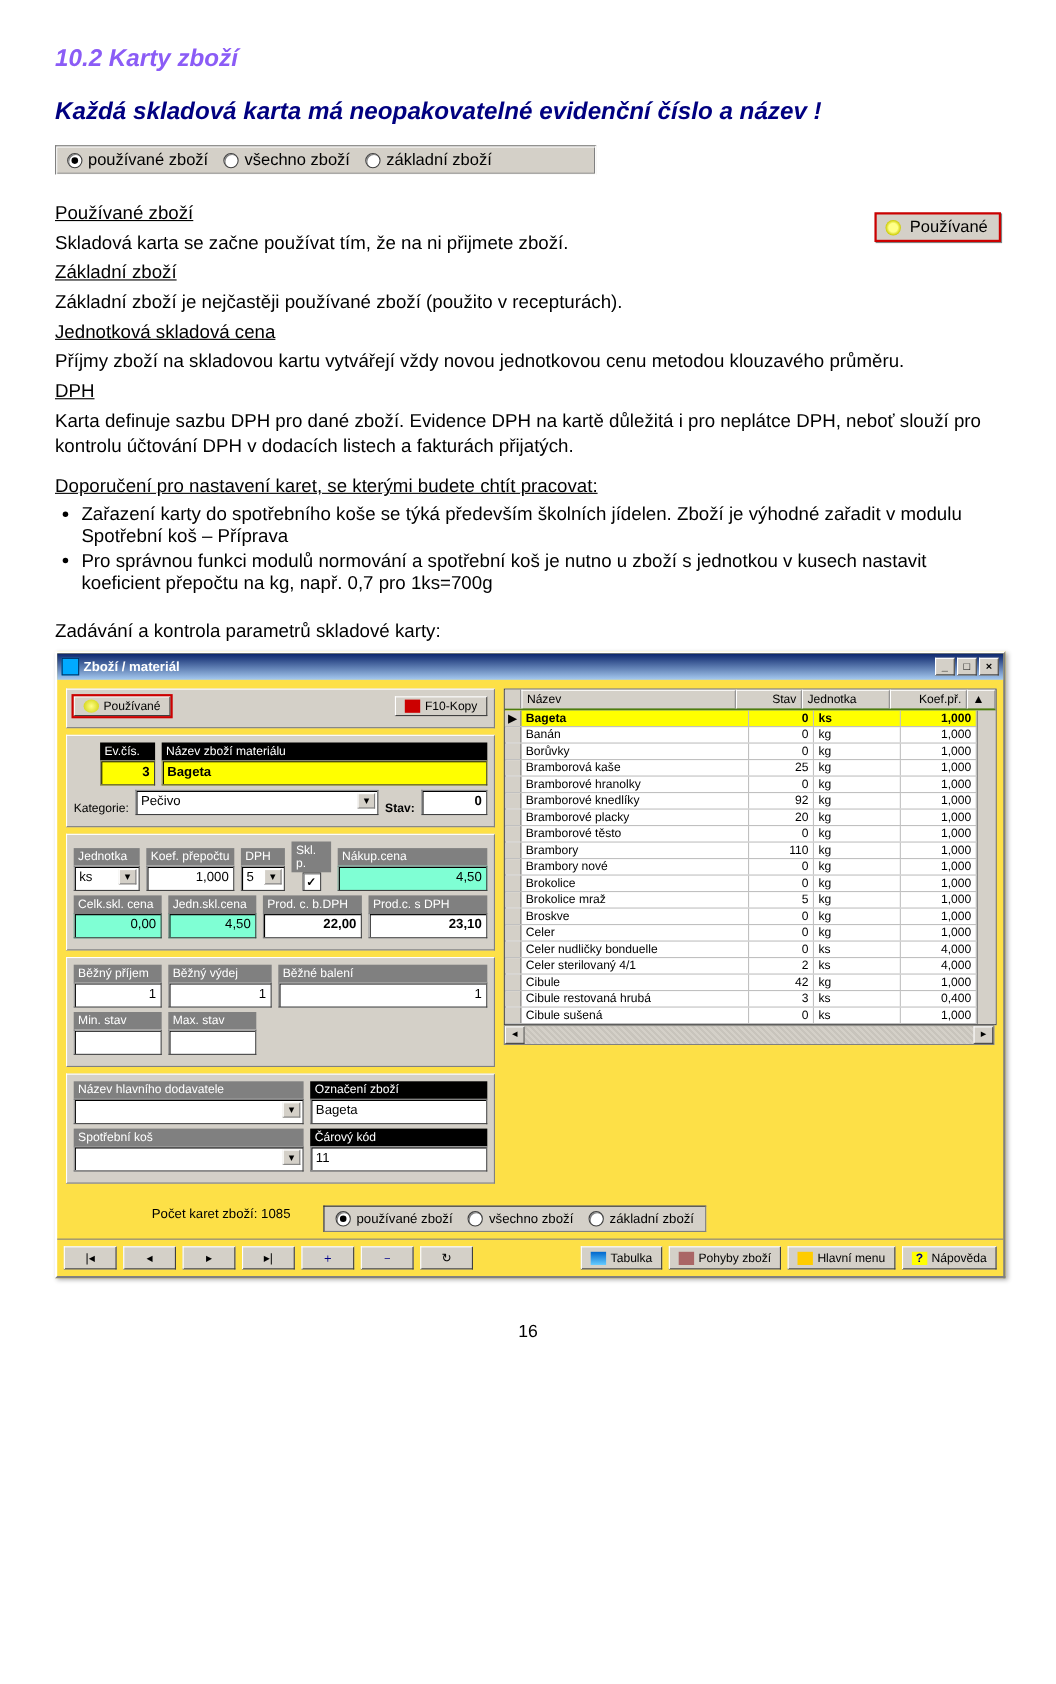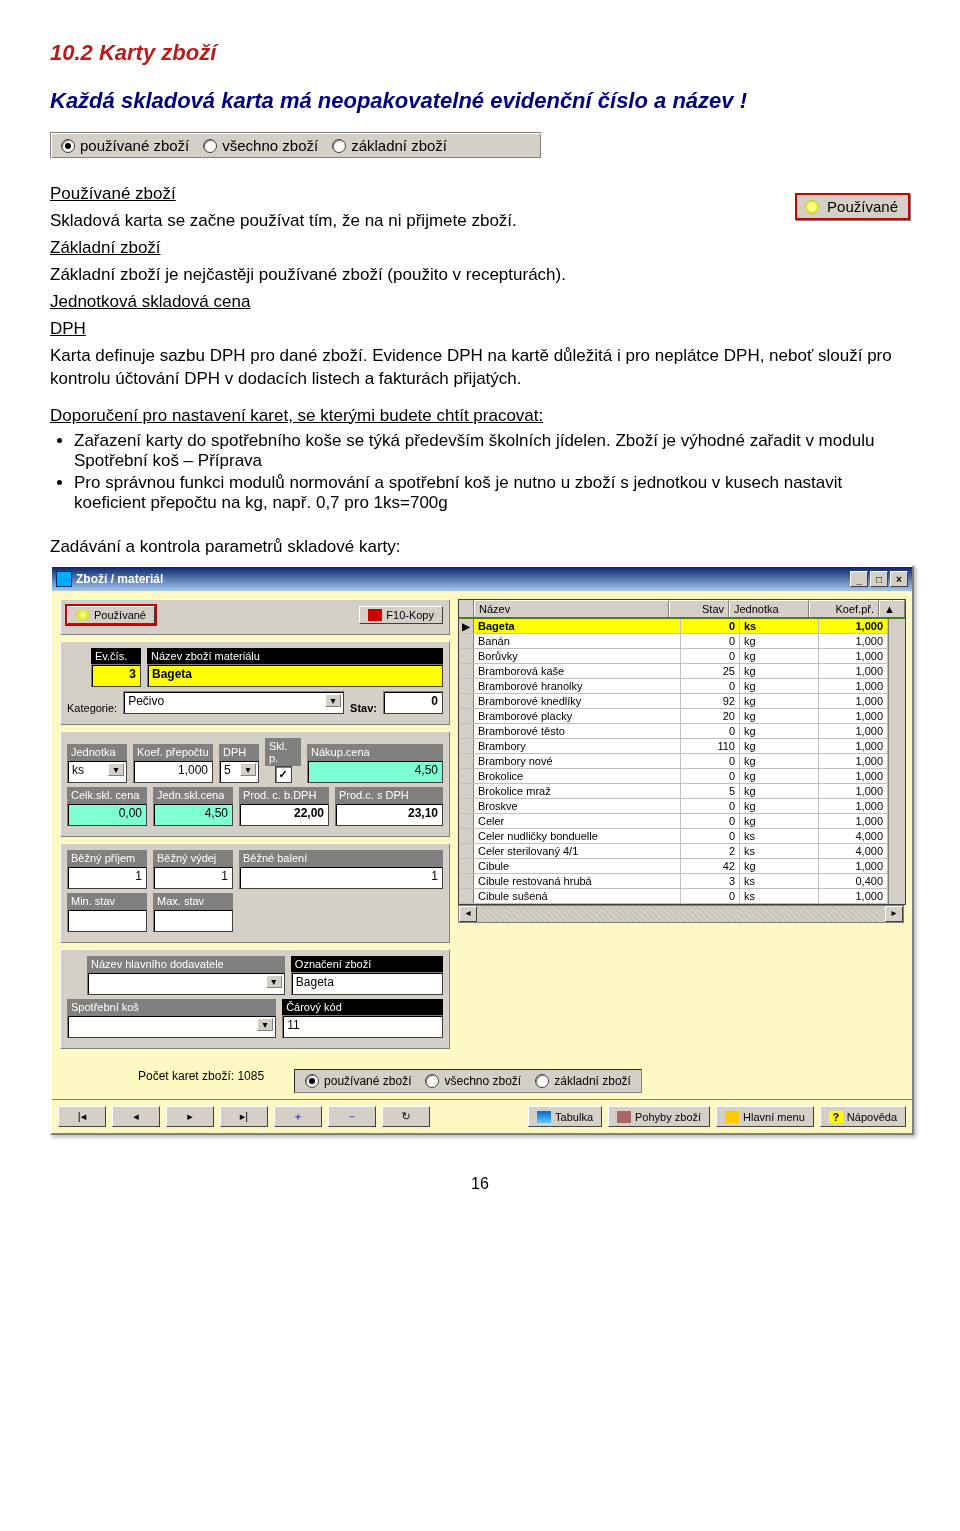--- a/index.html
+++ b/index.html
@@ -9,21 +9,21 @@
     background:#fff;
     margin:0;
     padding:40px 50px;
     width:960px;
     box-sizing:border-box;
   }
   h2.sec-title{
     font-size:22px;
     font-weight:bold;
     font-style:italic;
-    color:#b91c1c;
+    color:#8b5cf6;
     margin:0 0 22px 0;
   }
   .intro-line{
     font-size:22px;
     font-style:italic;
     font-weight:bold;
     color:#000080;
     margin-bottom:18px;
   }
   .filter-bar{
@@ -74,21 +74,21 @@
   .para{margin:0 0 4px 0;line-height:1.35;}
   .para u{text-decoration:underline;}
   ul.bullets{margin:1px 0 18px 24px;padding:0;}
   ul.bullets li{margin-bottom:2px;}
   .sub-label{margin:24px 0 8px 0;font-size:17px;}
   .page-num{text-align:center;margin-top:40px;font-size:16px;}
 
   
   .win{
     width:860px;
-    background:#fef9c3;
+    background:#fde047;
     border:2px solid #808080;
     border-top-color:#fff;border-left-color:#fff;
     box-shadow:2px 2px 4px rgba(0,0,0,.3);
     font-size:12px;
   }
   .titlebar{
     display:flex;align-items:center;justify-content:space-between;
     background:linear-gradient(#0a246a,#a6caf0);
     color:#fff;padding:2px 4px;height:20px;
   }
@@ -180,20 +180,21 @@
 </div>
 
 <div style="position:relative;">
   <div class="side-btn">Používané</div>
 
   <p class="para"><u>Používané zboží</u></p>
   <p class="para">Skladová karta se začne používat tím, že na ni přijmete zboží.</p>
   <p class="para"><u>Základní zboží</u></p>
   <p class="para">Základní zboží je nejčastěji používané zboží (použito v recepturách).</p>
   <p class="para"><u>Jednotková skladová cena</u></p>
+  <p class="para">Příjmy zboží na skladovou kartu vytvářejí vždy novou jednotkovou cenu metodou klouzavého průměru.</p>
   <p class="para"><u>DPH</u></p>
   <p class="para">Karta definuje sazbu DPH pro dané zboží. Evidence DPH na kartě důležitá i pro neplátce DPH, neboť slouží pro kontrolu účtování DPH v dodacích listech a fakturách přijatých.</p>
 
   <p class="para" style="margin-top:14px;"><u>Doporučení pro nastavení karet, se kterými budete chtít pracovat:</u></p>
   <ul class="bullets">
     <li>Zařazení karty do spotřebního koše se týká především školních jídelen. Zboží je výhodné zařadit v modulu Spotřební koš – Příprava</li>
     <li>Pro správnou funkci modulů normování a spotřební koš je nutno u zboží s jednotkou v kusech nastavit koeficient přepočtu na kg, např. 0,7 pro 1ks=700g</li>
   </ul>
 </div>
 
@@ -289,21 +290,21 @@
             </div>
         </div>
       </div>
 
       <div class="panel">
         <div class="row">
           <div class="col" style="width:80px;">
               <span class="lbl">Běžný příjem</span>
               <span class="field r">1</span>
             </div>
-          <div class="col" style="width:80px;">
+          <div class="col" style="width:94px;">
               <span class="lbl">Běžný výdej</span>
               <span class="field r">1</span>
             </div>
           <div class="col" style="flex:1;">
               <span class="lbl">Běžné balení</span>
               <span class="field r">1</span>
             </div>
         </div>
         <div class="row">
           <div class="col" style="width:80px;">
@@ -312,21 +313,21 @@
             </div>
           <div class="col" style="width:80px;">
               <span class="lbl">Max. stav</span>
               <span class="field"></span>
             </div>
         </div>
       </div>
 
       <div class="panel">
         <div class="row">
-          <div class="col" style="flex:1.3;margin-left:20px;">
+          <div class="col" style="flex:1.3;">
               <span class="lbl">Název hlavního dodavatele</span>
               <span class="field dd"></span>
             </div>
           <div class="col" style="flex:1;">
               <span class="lbl dark">Označení zboží</span>
               <span class="field">Bageta</span>
             </div>
         </div>
         <div class="row">
           <div class="col" style="flex:1.3;">

